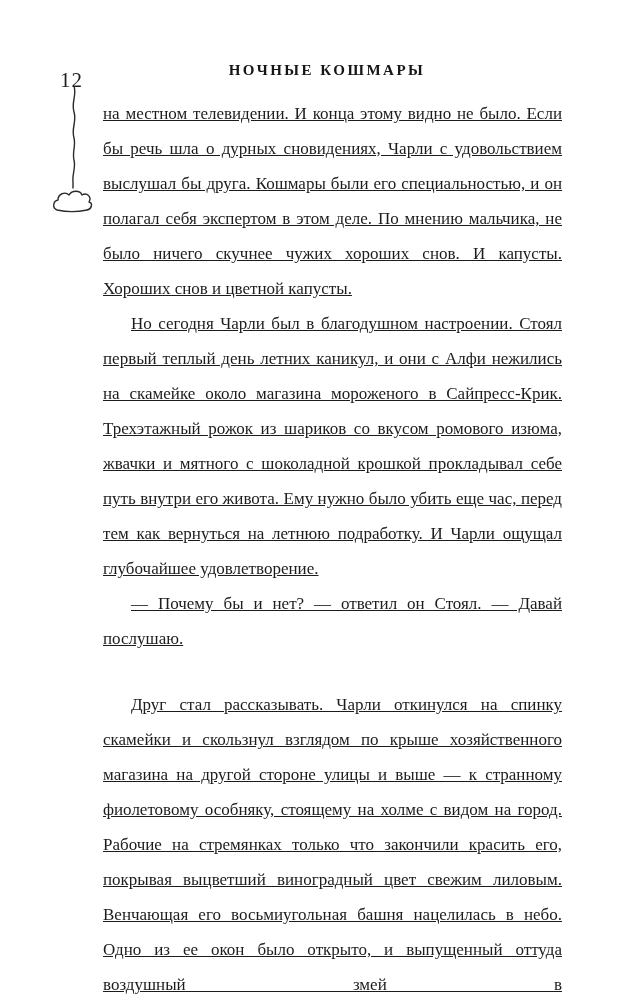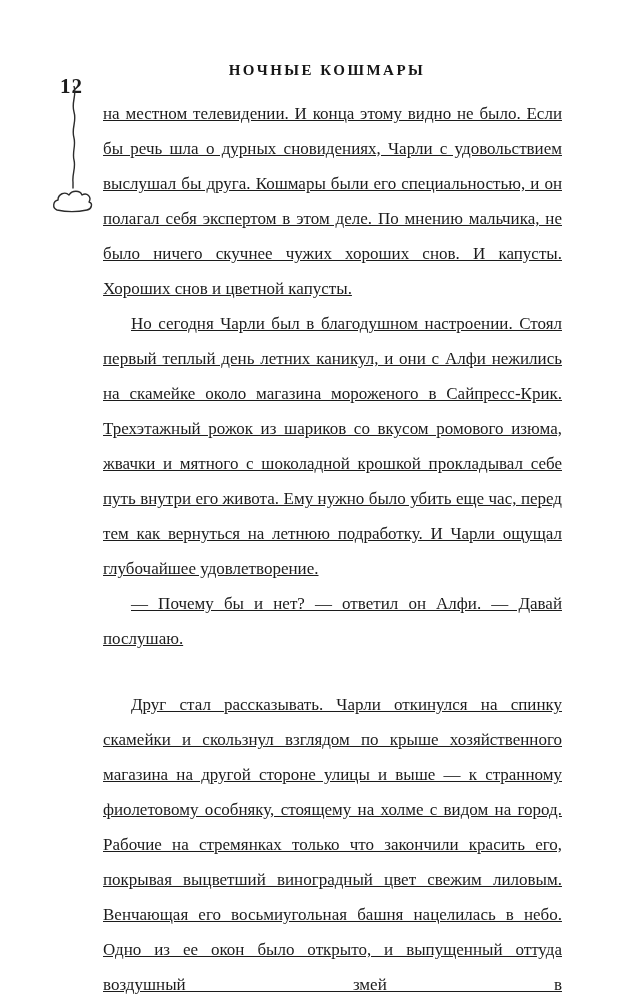--- a/index.html
+++ b/index.html
@@ -19,23 +19,23 @@
   .header-row {
     position: absolute;
     top: 58px;
     left: 0;
     width: 100%;
     height: 30px;
   }
   .page-number {
     position: absolute;
     left: 60px;
-    top: 16px;
+    top: 10px;
     font-size: 21px;
-    font-weight: 700;
+    font-weight: 400;
     letter-spacing: 1px;
   }
   .running-title {
     position: absolute;
     left: 0;
     right: 4px;
     top: 4px;
     text-align: center;
     font-size: 15px;
     font-weight: 700;
@@ -81,17 +81,17 @@
   </div>
 
   <svg class="decoration" width="62" height="132" viewBox="0 0 62 132" aria-hidden="true">
     <path d="M31 0 C34 10 28 16 31 26 C34 36 28 42 31 52 C33 60 29 66 31 74 C33 82 29 88 30 96 C30 99 30 100 30 102" fill="none" stroke="#2b2b2b" stroke-width="1.4" stroke-linecap="round"></path>
     <path d="M14 124 c-5 -2 -4 -9 1 -10 c0 -6 7 -9 11 -5 c3 -5 11 -5 13 0 c5 -3 10 2 7 7 c4 1 3 7 -2 8 c-9 2 -21 2 -30 0 z" fill="#ffffff" stroke="#2b2b2b" stroke-width="1.4" stroke-linejoin="round"></path>
   </svg>
 
   <div class="body-text">
     <p>на местном телевидении. И конца этому видно не было. Если бы речь шла о дурных сновидениях, Чарли с удовольствием выслушал бы друга. Кошмары были его специальностью, и он полагал себя экспертом в этом деле. По мнению мальчика, не было ничего скучнее чужих хороших снов. И капусты. Хороших снов и цветной капусты.</p>
     <p class="indent">Но сегодня Чарли был в благодушном настроении. Стоял первый теплый день летних каникул, и они с Алфи нежились на скамейке около магазина мороженого в Сайпресс-Крик. Трехэтажный рожок из шариков со вкусом ромового изюма, жвачки и мятного с шоколадной крошкой прокладывал себе путь внутри его живота. Ему нужно было убить еще час, перед тем как вернуться на летнюю подработку. И Чарли ощущал глубочайшее удовлетворение.</p>
-    <p class="indent">— Почему бы и нет? — ответил он Алфи. — Давай послушаю.</p>
+    <p class="indent">— Почему бы и нет? — ответил он Стоял. — Давай послушаю.</p>
     <p class="indent continues">Друг стал рассказывать. Чарли откинулся на спинку скамейки и скользнул взглядом по крыше хозяйственного магазина на другой стороне улицы и выше — к странному фиолетовому особняку, стоящему на холме с видом на город. Рабочие на стремянках только что закончили красить его, покрывая выцветший виноградный цвет свежим лиловым. Венчающая его восьмиугольная башня нацелилась в небо. Одно из ее окон было открыто, и выпущенный оттуда воздушный змей в</p>
   </div>
 
 </div>
 
 </body></html>

